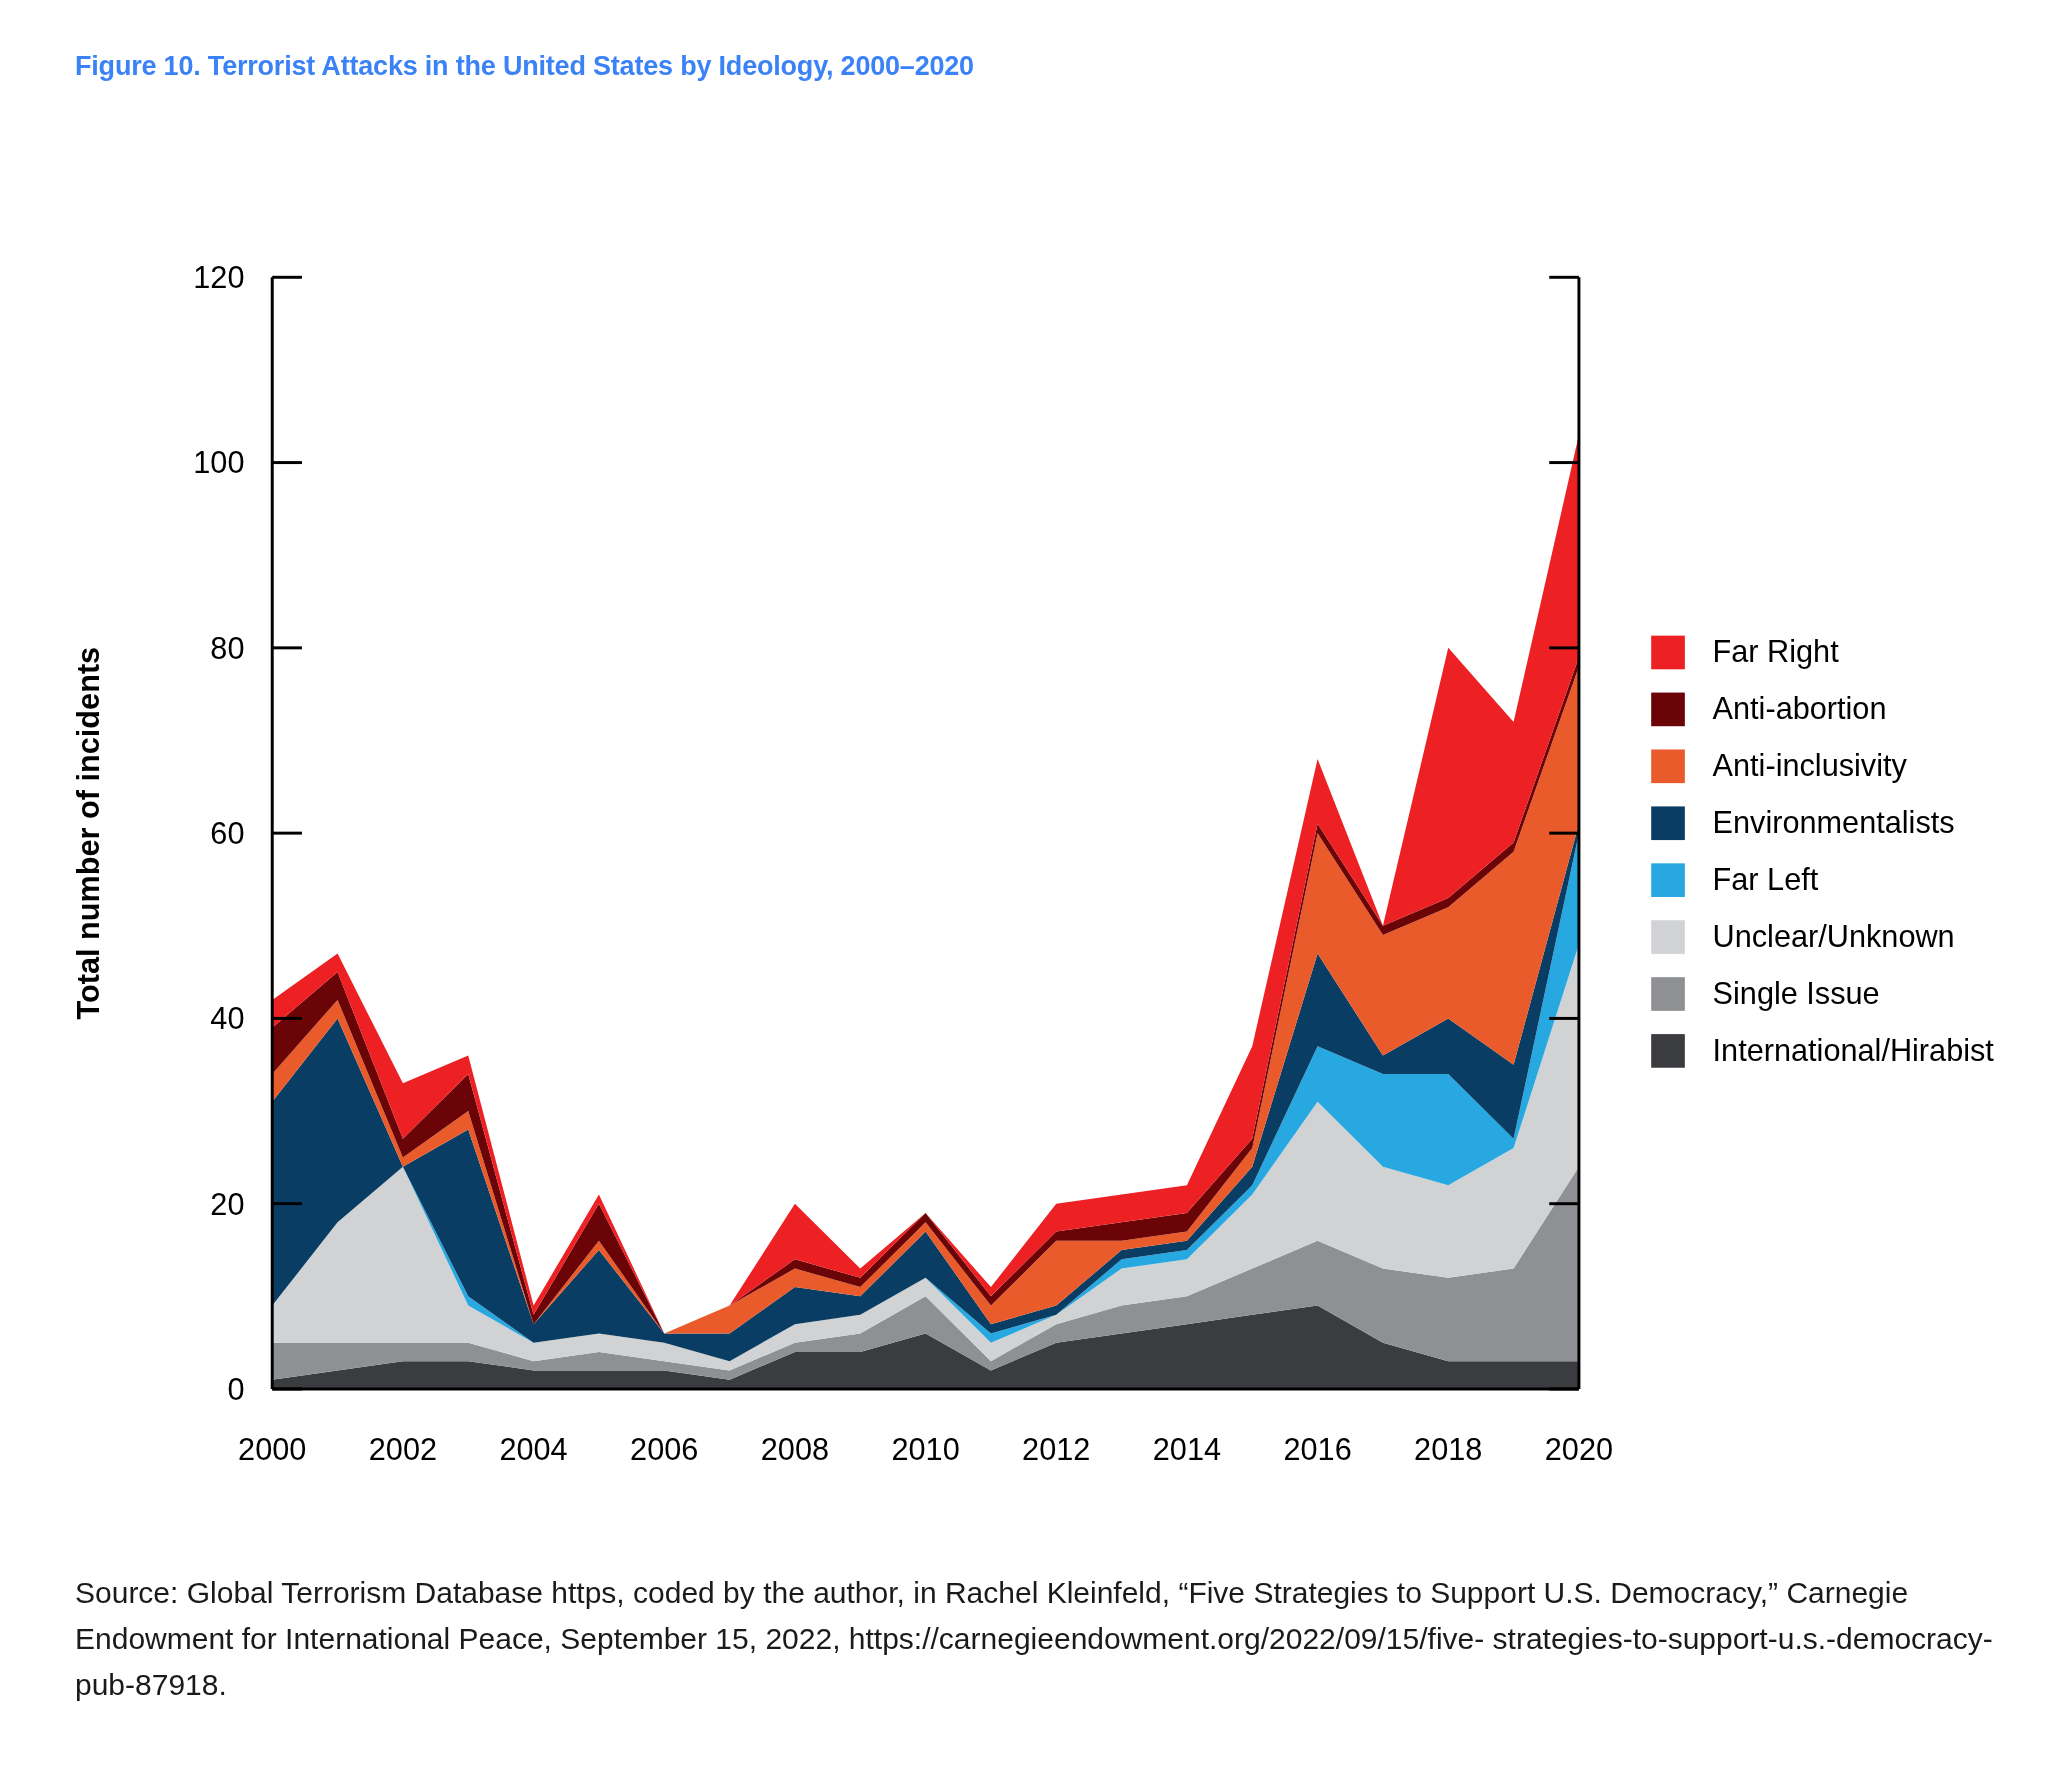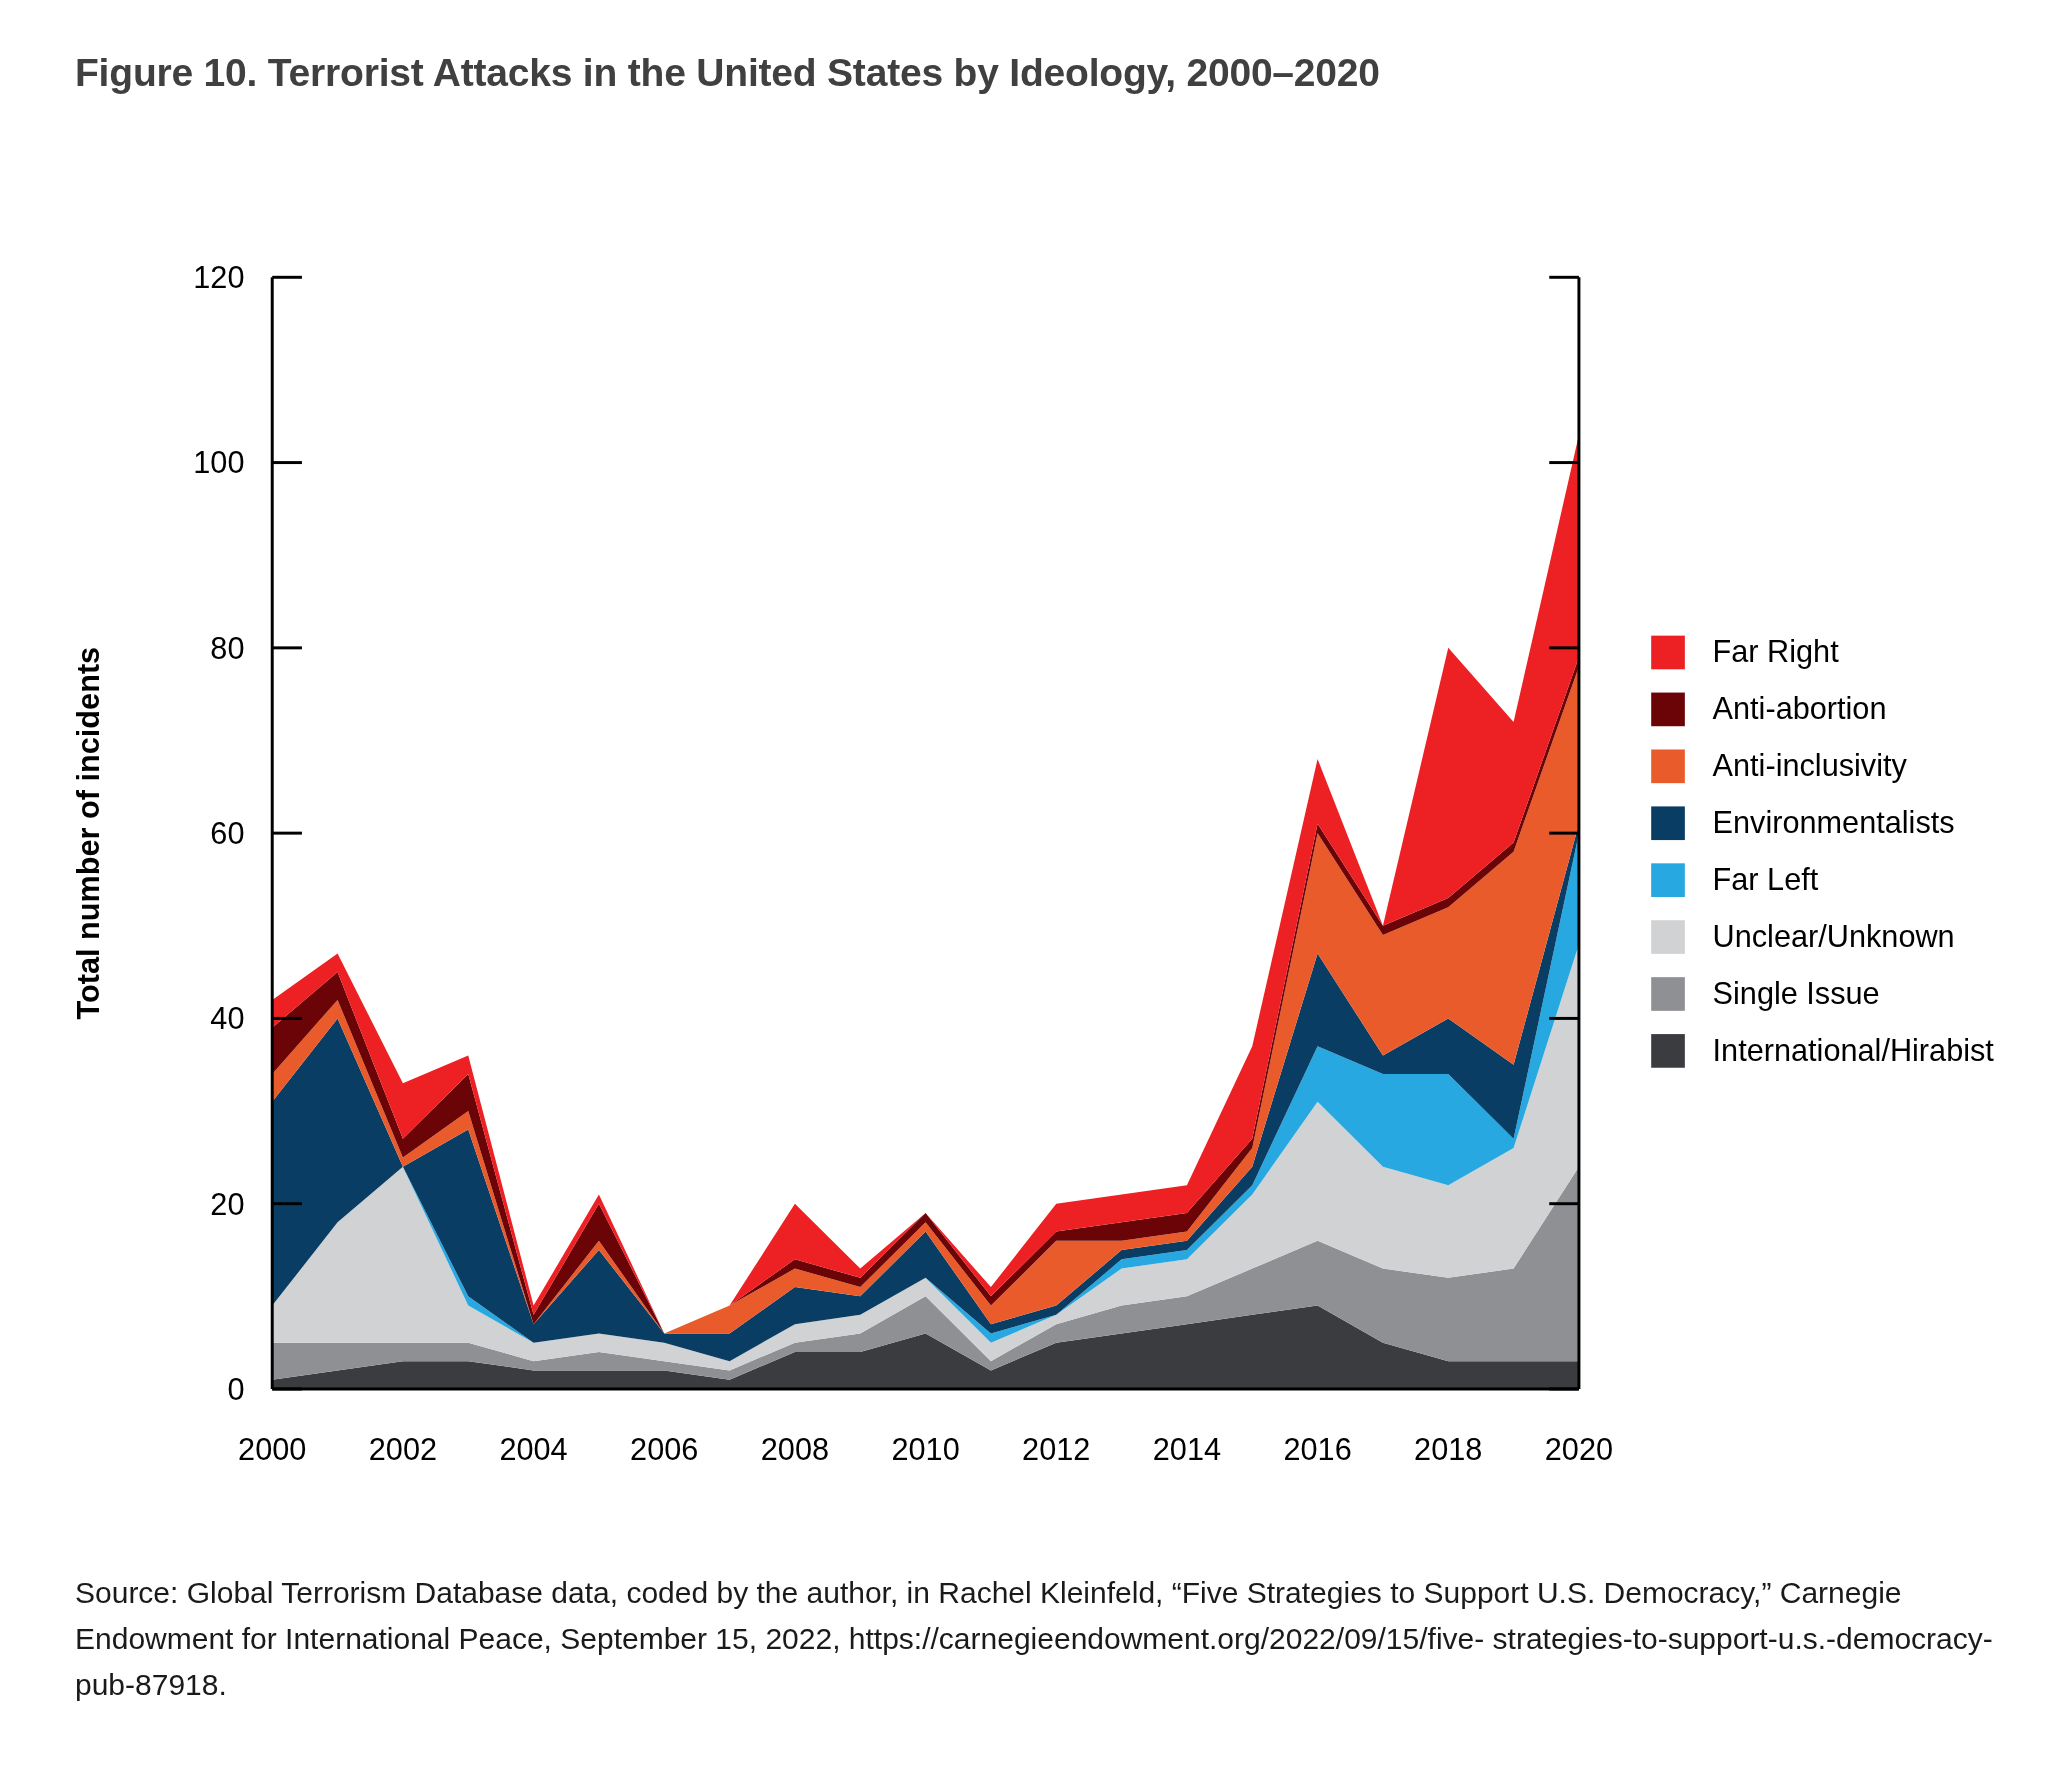--- a/index.html
+++ b/index.html
@@ -14,24 +14,24 @@
   #page {
     position: relative;
     width: 2063px;
     height: 1784px;
     background: #ffffff;
   }
   #figure-title {
     position: absolute;
     left: 75px;
     top: 51px;
-    font-size: 39px;
+    font-size: 27px;
     font-weight: bold;
     letter-spacing: -0.2px;
-    color: #404040;
+    color: #3b82f6;
     white-space: nowrap;
   }
   #chart-wrap {
     position: absolute;
     left: 0px;
     top: 188px;
     width: 2063px;
     height: 1317px;
   }
   #chart-svg { display: block; }
@@ -156,19 +156,19 @@
           </g>
           <g>
             <rect x="1668" y="854.5" width="34" height="34" fill="#3b3c3f"></rect>
             <text x="1730" y="881.5" class="legend-label">International/Hirabist</text>
           </g>
         </g>
     </svg>
   </div>
 
   <div id="source-note">
-    <span>Source: Global Terrorism Database data, coded by the author, in Rachel Kleinfeld, “Five Strategies to Support U.S. Democracy,”</span>
+    <span>Source: Global Terrorism Database https, coded by the author, in Rachel Kleinfeld, “Five Strategies to Support U.S. Democracy,”</span>
     <span>Carnegie Endowment for International Peace, September 15, 2022, https://carnegieendowment.org/2022/09/15/five-</span>
     <span>strategies-to-support-u.s.-democracy-pub-87918.</span>
   </div>
 
 </div>
 
 
 </body></html>

